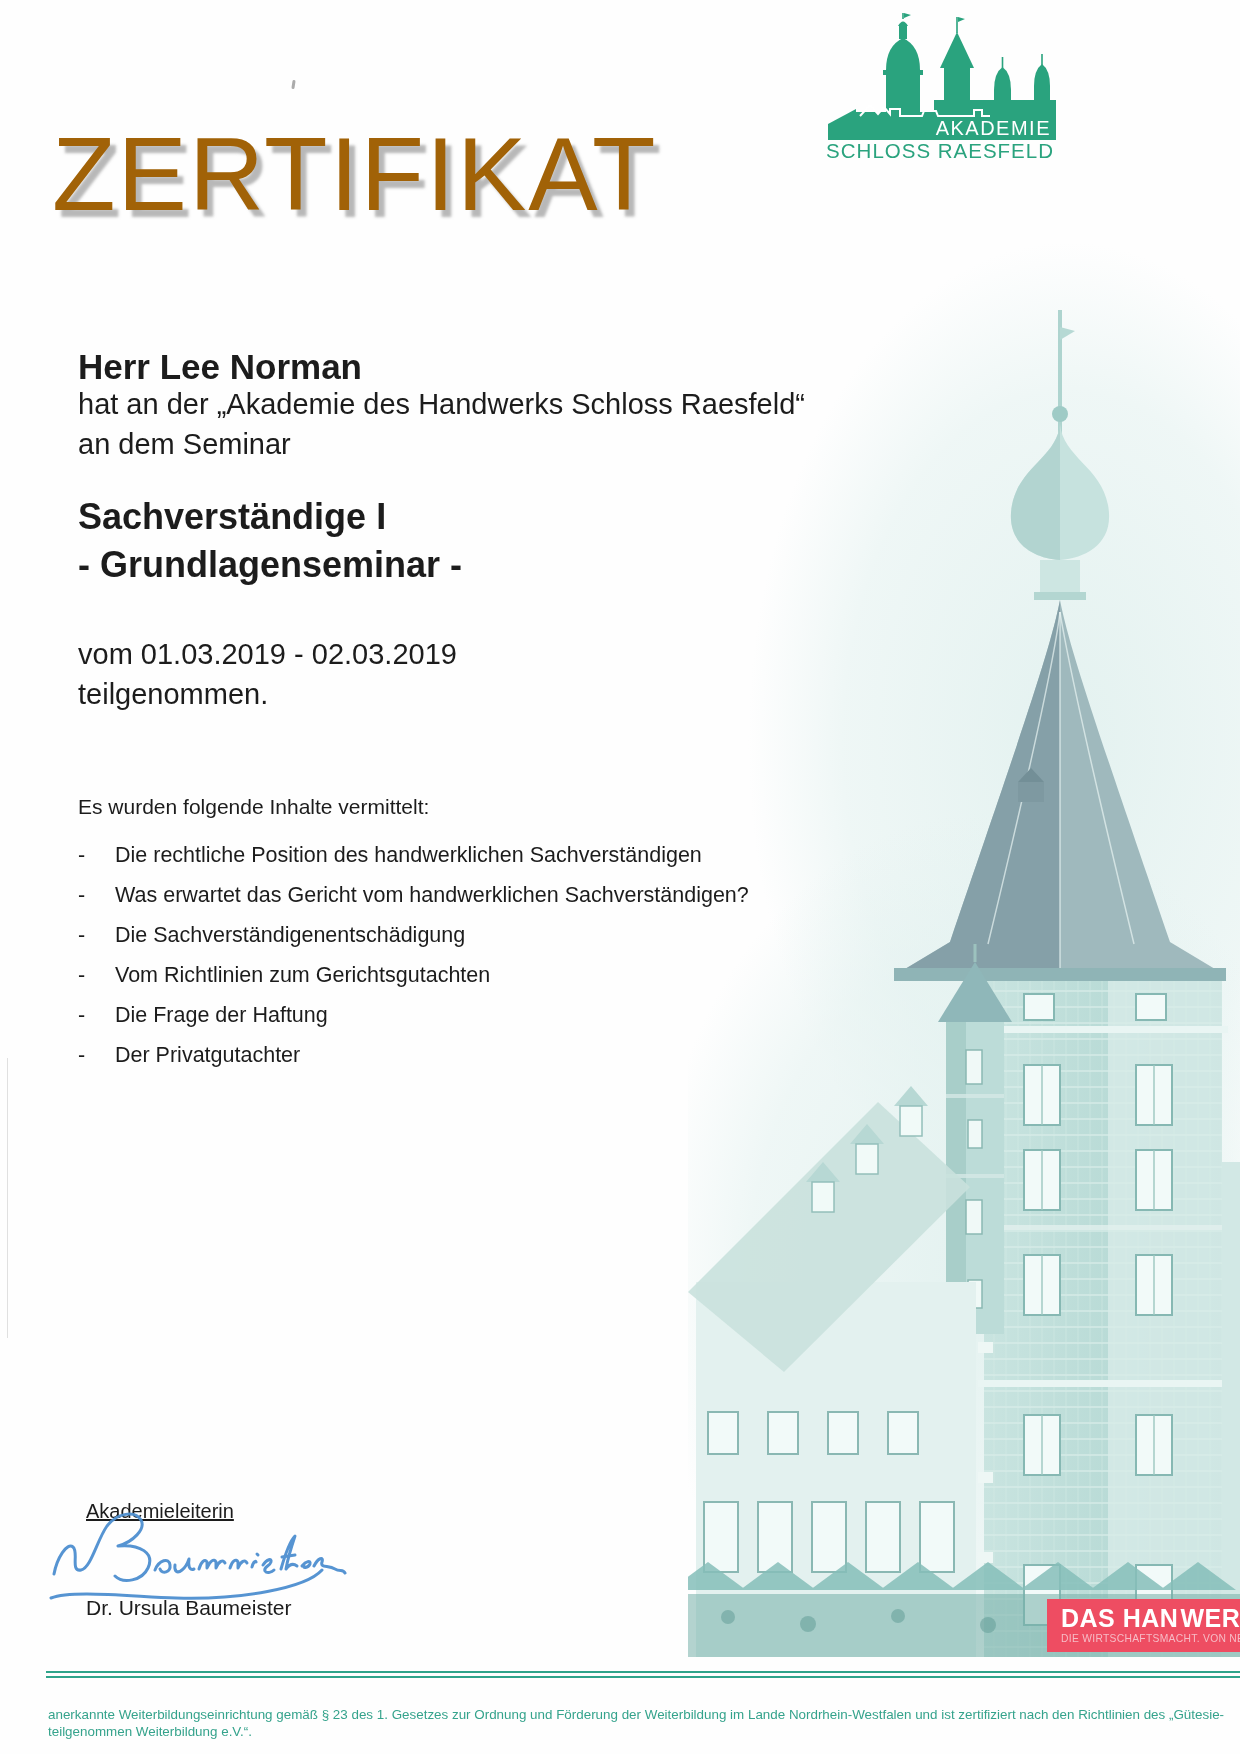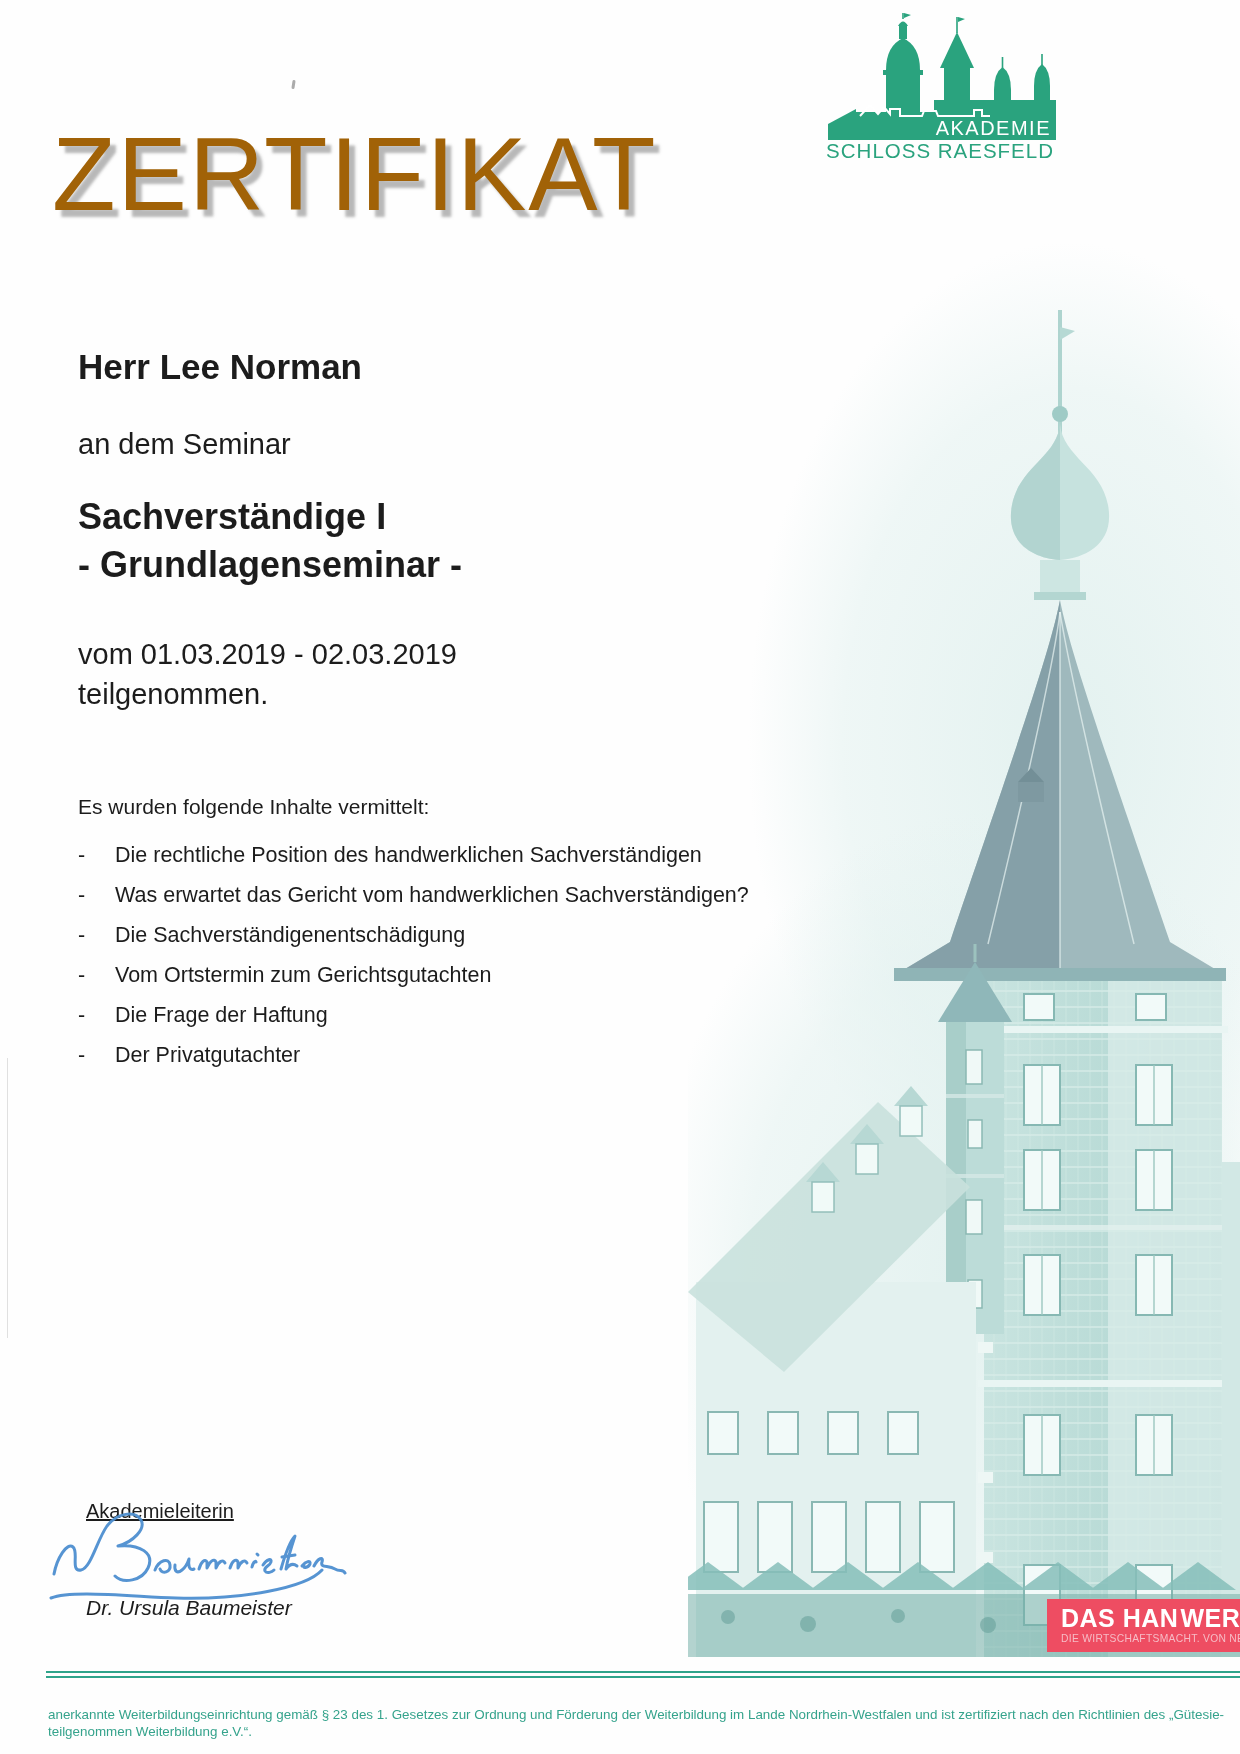--- a/index.html
+++ b/index.html
@@ -31,21 +31,21 @@
   .t-head{top:795px; font-size:21px;}
   .contents-list{
     position:absolute; left:78px; top:843px; z-index:2;
     list-style:none; margin:0; padding:0; font-size:21.5px;
   }
   .contents-list li{display:flex; line-height:25px; margin-bottom:15px; white-space:nowrap;}
   .contents-list .dash{width:37px; flex:none;}
   
   .t-role{position:absolute; left:86px; top:1500px; font-size:20px; z-index:2;text-decoration:underline;}
   .signature-svg{position:absolute; left:46px; top:1510px; z-index:2;}
-  .t-signame{position:absolute; left:86px; top:1596px; font-size:21px; z-index:2;font-style:italic;}
+  .t-signame{position:absolute; left:86px; top:1596px; font-size:21px; z-index:2;}
   
   .badge{
     position:absolute; right:0; top:1599px; width:193px; height:53px; z-index:3;
     background:#ee4d62; box-sizing:border-box; padding:5px 0 0 14px;
   }
   .badge-row{display:flex; align-items:center; color:#ffffff; font-weight:bold;
     font-size:25px; letter-spacing:.5px; line-height:27px; white-space:nowrap;}
   .badge-row svg{margin:0 1px 2px 1px;}
   .badge-tagline{font-size:10.3px; letter-spacing:.3px; color:#f6bcc6; margin-top:1px; white-space:nowrap;}
   
@@ -227,20 +227,21 @@
       <rect x="215.2" y="42" width="1.6" height="11"></rect>
     </g>
     <polyline points="34,104 44,93 52,102 58,95 64,102 64,97 74,97 74,104 96,104 98,99 110,99 112,104 148,104 148,98 156,98 156,104 164,104" fill="none" stroke="#ffffff" stroke-width="2"></polyline>
     <text x="225" y="123" text-anchor="end" fill="#ffffff" font-family="Liberation Sans, sans-serif" font-size="20" letter-spacing="1.5">AKADEMIE</text>
     <text x="228" y="146" text-anchor="end" fill="#2aa37e" font-family="Liberation Sans, sans-serif" font-size="20.5" letter-spacing="1">SCHLOSS RAESFELD</text>
   </svg>
 
   <div class="cert-title">ZERTIFIKAT</div>
 
   <div class="tl t-recipient">Herr Lee Norman</div>
+  <div class="tl t-intro1">hat an der „Akademie des Handwerks Schloss Raesfeld“</div>
   <div class="tl t-intro2">an dem Seminar</div>
   <div class="tl t-sem1">Sachverständige I</div>
   <div class="tl t-sem2">- Grundlagenseminar -</div>
   <div class="tl t-date">vom 01.03.2019 - 02.03.2019</div>
   <div class="tl t-part">teilgenommen.</div>
   <div class="tl t-head">Es wurden folgende Inhalte vermittelt:</div>
 
   <ul class="contents-list">
     <li>
         <span class="dash">-</span>
@@ -249,21 +250,21 @@
     <li>
         <span class="dash">-</span>
         <span>Was erwartet das Gericht vom handwerklichen Sachverständigen?</span>
       </li>
     <li>
         <span class="dash">-</span>
         <span>Die Sachverständigenentschädigung</span>
       </li>
     <li>
         <span class="dash">-</span>
-        <span>Vom Ortstermin zum Gerichtsgutachten</span>
+        <span>Vom Richtlinien zum Gerichtsgutachten</span>
       </li>
     <li>
         <span class="dash">-</span>
         <span>Die Frage der Haftung</span>
       </li>
     <li>
         <span class="dash">-</span>
         <span>Der Privatgutachter</span>
       </li>
   </ul>

